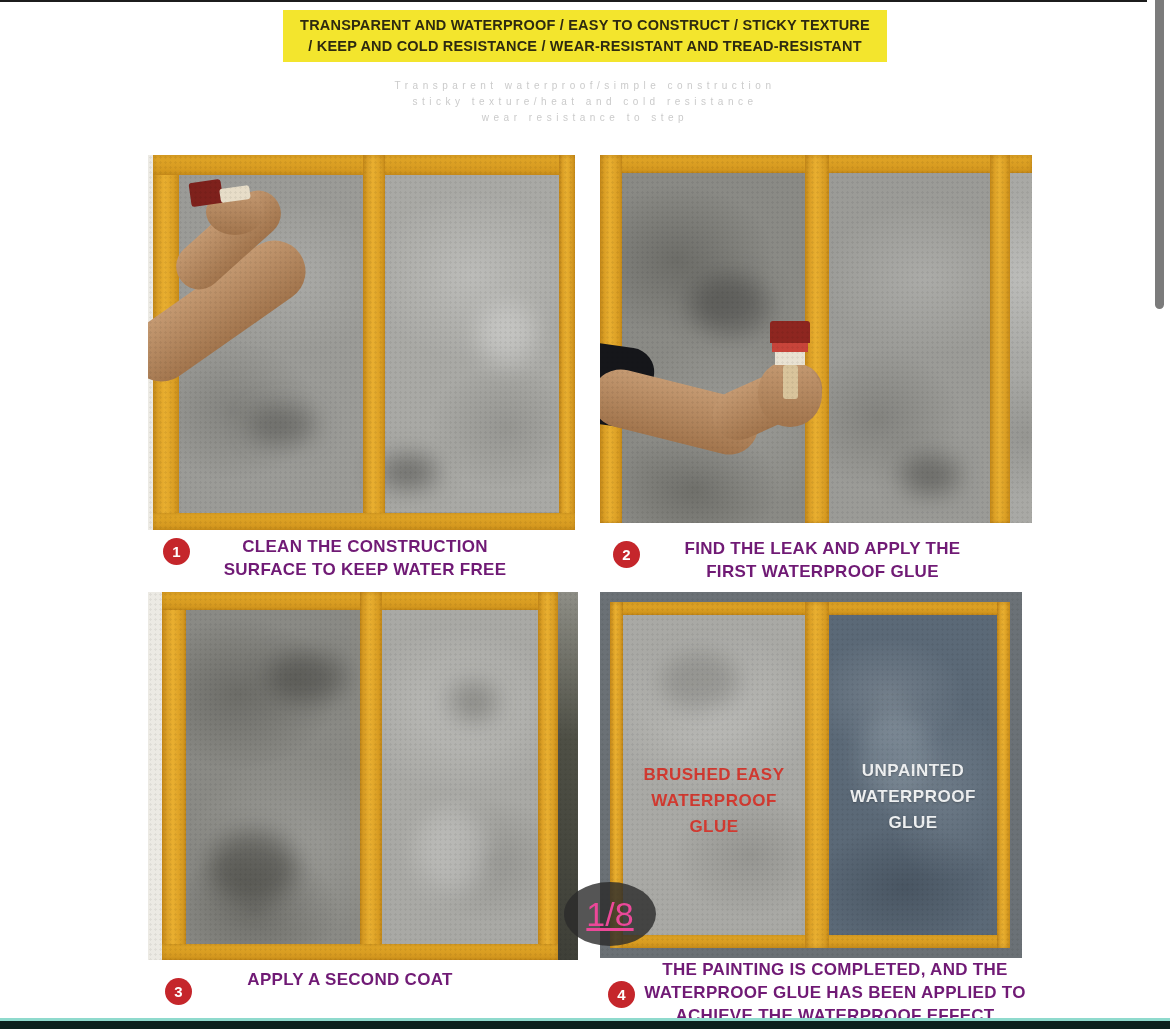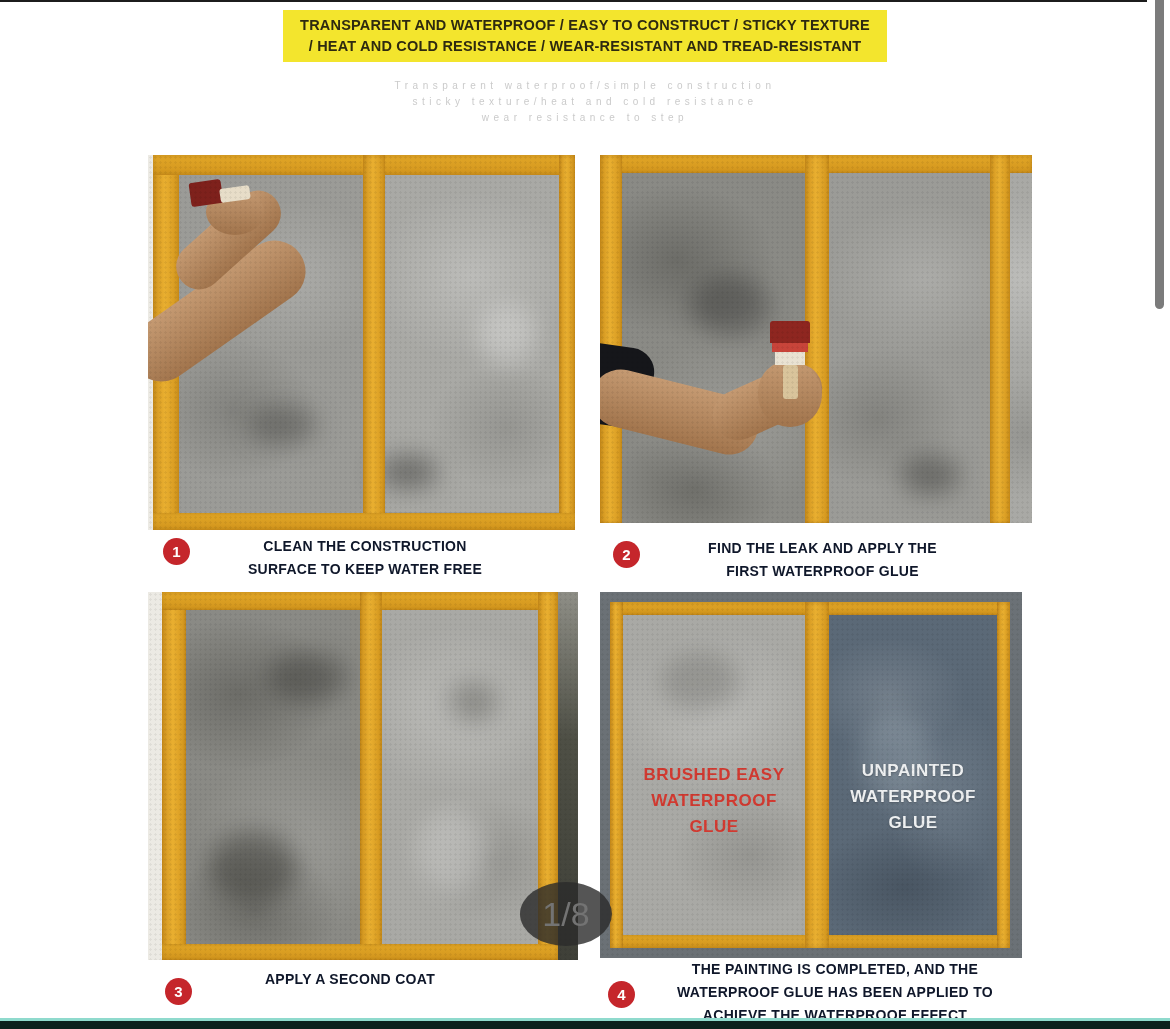--- a/index.html
+++ b/index.html
@@ -47,47 +47,47 @@
              radial-gradient(ellipse 130px 90px at 45% 85%, rgba(20,28,38,.25), transparent 70%), #5b6977; }
 
   
   .skin { position:absolute; background:linear-gradient(180deg,#c59a72,#a1744c); }
   .sleeve { position:absolute; background:#15161a; }
   .brushpart { position:absolute; }
 
   
   .stepnum { position:absolute; width:27px; height:27px; border-radius:50%; background:#c5262b; color:#fff;
              font-weight:bold; font-size:15px; display:flex; align-items:center; justify-content:center; }
-  .captext { position:absolute; text-align:center; color:#0f172a; font-weight:bold; font-size:14px;
+  .captext { position:absolute; text-align:center; color:#701a75; font-weight:bold; font-size:17px;
              line-height:23px; letter-spacing:.3px; }
 
   
   .p4label { position:absolute; text-align:center; font-weight:bold; font-size:17px; line-height:26px; letter-spacing:.5px; }
   .p4label.red { color:#d23a31; }
   .p4label.white { color:#eef0f1; text-shadow:0 1px 2px rgba(0,0,0,.25); }
 
   
-  .pager { position:absolute; left:520px; top:882px; width:92px; height:64px; border-radius:46px/32px;
-           background:rgba(42,42,42,.8); color:#737373; font-size:34px; display:flex; align-items:center;
-           justify-content:center; z-index:5; }
+  .pager { position:absolute; left:564px; top:882px; width:92px; height:64px; border-radius:46px/32px;
+           background:rgba(42,42,42,.8); color:#ec4899; font-size:34px; display:flex; align-items:center;
+           justify-content:center; z-index:5;text-decoration:underline; }
 
   
   .tealline { position:absolute; left:0; top:1018px; width:1170px; height:3px; background:#8fdacd; }
   .bottombar { position:absolute; left:0; top:1021px; width:1170px; height:8px; background:#0c201d; }
 </style>
 </head>
 <body>
 
 <div class="canvas">
 
   <div class="topline"></div>
 
   <div class="banner">
     <div>TRANSPARENT AND WATERPROOF / EASY TO CONSTRUCT / STICKY TEXTURE</div>
-    <div>/ HEAT AND COLD RESISTANCE / WEAR-RESISTANT AND TREAD-RESISTANT</div>
+    <div>/ KEEP AND COLD RESISTANCE / WEAR-RESISTANT AND TREAD-RESISTANT</div>
   </div>
 
   <div class="watermark">
     <div>Transparent waterproof/simple construction</div>
     <div>sticky texture/heat and cold resistance</div>
     <div>wear resistance to step</div>
   </div>
 
   <div class="panel p1">
     <div class="col c-mid" style="left:30px; top:20px; width:185px; height:337px;"></div>

